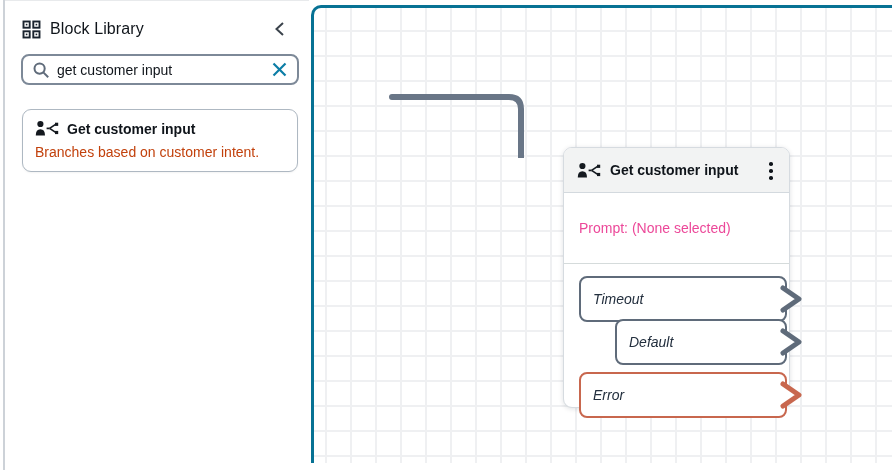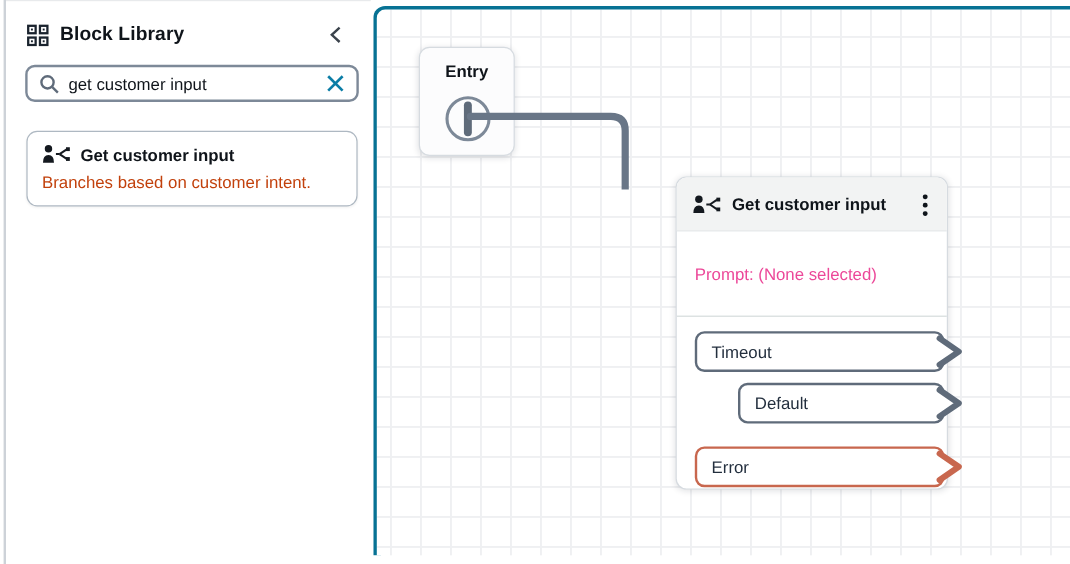--- a/index.html
+++ b/index.html
@@ -21,21 +21,21 @@
   .sidebar {
     position: absolute; left: 5px; top: 0; width: 304px; height: 100%;
     background: #fff; border-top: 1px solid #e8eaec;
   }
   .sidebar-header {
     position: absolute; left: 17px; right: 10px; top: 14px; height: 28px;
     display: flex; align-items: center;
   }
   .grid-icon { width: 19px; height: 19px; flex: 0 0 auto; }
   .sidebar-title {
-    margin-left: 9px; font-size: 16px; font-weight: 700; color: #0f141a;
+    margin-left: 9px; font-size: 16px; font-weight: 400; color: #0f141a;
     letter-spacing: 0.1px; flex: 1 1 auto;
   }
   .collapse-btn {
     width: 24px; height: 24px; border: none; background: transparent;
     display: flex; align-items: center; justify-content: center; cursor: pointer;
     margin-right: 8px;
   }
 
   .search-box {
     position: absolute; left: 16px; top: 53px; width: 278px; height: 31px;
@@ -109,24 +109,24 @@
   }
   .gci-prompt {
     position: absolute; left: 0; right: 0; top: 46px; height: 68px;
     display: flex; align-items: center; padding-left: 15px;
     font-size: 14px; color: #ec4899;
   }
   .gci-divider {
     position: absolute; left: 0; right: 0; top: 115px; height: 1px; background: #d5dbdb;
   }
   .branch-row {
-    position: absolute; left: 15px; right: 2px; height: 34px;
+    position: absolute; left: 15px; right: 2px; height: 46px;
     background: #fff; border: 2px solid #5f6b7a; border-radius: 8px;
     display: flex; align-items: center; padding-left: 12px;
-    font-size: 14px; color: #232f3e; cursor: pointer;
+    font-size: 14px; color: #232f3e; cursor: pointer; font-style: italic;
   }
   .branch-row.error { border-color: #c8674e; }
   .branch-t0 { top: 128px; }
   .branch-t1 { top: 171px; margin-left: 36px; }
   .branch-t2 { top: 214px; margin-top: 10px; }
   .branch-chevron {
     position: absolute; right: -19px; top: 50%; margin-top: -14px;
     width: 24px; height: 28px; pointer-events: auto;
   }
 
@@ -191,27 +191,20 @@
           <rect x="20" y="10.9" width="3.2" height="3.2" fill="#14191f"></rect>
         </svg>
         <span class="result-title">Get customer input</span>
       </div>
       <div class="result-desc">Branches based on customer intent.</div>
     </div>
   </div>
 
   <div class="canvas">
 
-    <div class="node entry-node">
-      <div class="entry-title">Entry</div>
-      <svg class="entry-port-svg" width="80" height="91" viewBox="0 0 80 91">
-        <circle cx="40" cy="59" r="17.5" fill="none" stroke="#7d8998" stroke-width="2.6"></circle>
-        <rect x="36.6" y="44.5" width="6.6" height="29" rx="3.3" fill="#5f6b7a"></rect>
-      </svg>
-    </div>
 
     <div class="node gci-node">
       <div class="gci-header">
         <svg class="pb-icon" viewBox="0 0 24 17">
           <circle cx="5.4" cy="4" r="3.1" fill="#14191f"></circle>
           <path d="M0.8 15.6 Q0.8 9.2 5.4 9.2 Q10 9.2 10 15.6 Z" fill="#14191f"></path>
           <line x1="11.6" y1="8.4" x2="14.6" y2="8.4" stroke="#14191f" stroke-width="1.7"></line>
           <line x1="14.6" y1="8.4" x2="20.6" y2="4.4" stroke="#14191f" stroke-width="1.7"></line>
           <line x1="14.6" y1="8.4" x2="20.6" y2="12.4" stroke="#14191f" stroke-width="1.7"></line>
           <rect x="20" y="2.7" width="3.2" height="3.2" fill="#14191f"></rect>

